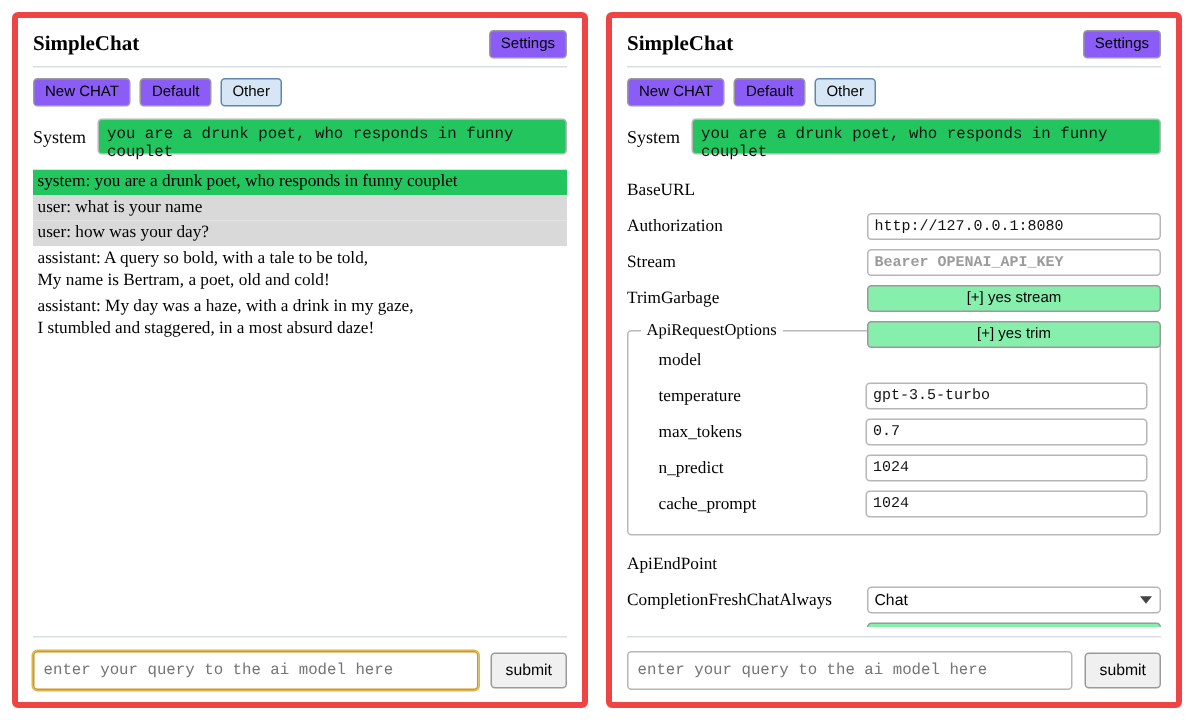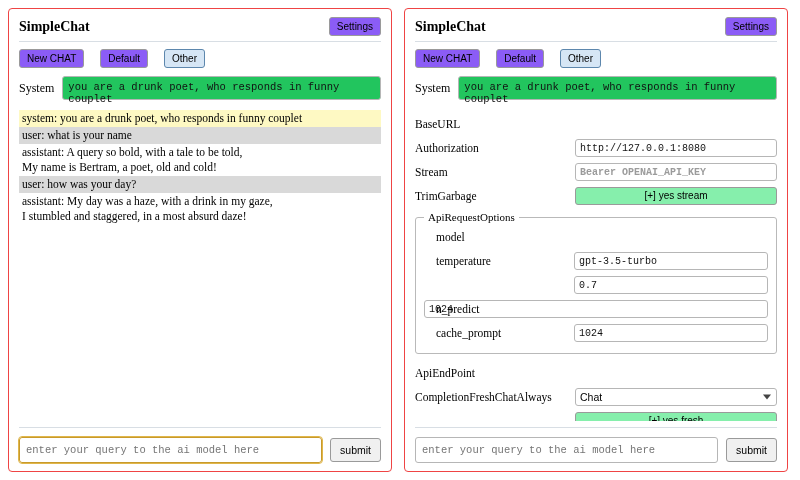--- a/index.html
+++ b/index.html
@@ -21,21 +21,21 @@
     gap: 12px;
     padding: 8px 8px;
     box-sizing: border-box;
     background: #ffffff;
   }
   .panel {
     position: relative;
     width: 384px;
     height: 464px;
     box-sizing: border-box;
-    border: 1px solid #ef4444;
+    border: 4px solid #ef4444;
     border-radius: 4px;
     background: #ffffff;
     padding: 8px 10px;
     display: flex;
     flex-direction: column;
     overflow: hidden;
   }
   
   .hdr {
     display: flex;
@@ -61,21 +61,21 @@
     cursor: pointer;
     line-height: 13px;
   }
   .btn.sel {
     background: #d6e6f5;
     border-color: #5d87ad;
   }
   
   .navrow {
     display: flex;
-    gap: 16px;
+    gap: 6px;
     padding: 7px 0 6px 0;
   }
   
   .sysrow {
     display: flex;
     align-items: center;
     gap: 8px;
     margin: 2px 0 10px 0;
   }
   .sys-label {
@@ -99,21 +99,21 @@
     overflow: hidden;
     position: relative;
   }
   .msg {
     font-family: "Liberation Serif", serif;
     font-size: 11.5px;
     line-height: 15px;
     padding: 1px 3px;
     white-space: pre-wrap;
   }
-  .msg.system { background: #fef9c3; }
+  .msg.system { background: #22c55e; }
   .msg.user   { background: #d9d9d9; }
   .msg.assistant { background: transparent; }
   
   .qrow {
     display: flex;
     align-items: center;
     gap: 8px;
     border-top: 1px solid #d8dee4;
     padding-top: 9px;
     margin-top: 6px;
@@ -245,23 +245,23 @@
     </div>
 
     <div class="sysrow">
       <div class="sys-label">System</div>
       <div class="sys-input">you are a drunk poet, who responds in funny couplet</div>
     </div>
 
     <div class="chat">
       <div class="msg system">system: you are a drunk poet, who responds in funny couplet</div>
       <div class="msg user">user: what is your name</div>
+      <div class="msg user">user: how was your day?</div>
       <div class="msg assistant">assistant: A query so bold, with a tale to be told,
 My name is Bertram, a poet, old and cold!</div>
-      <div class="msg user">user: how was your day?</div>
       <div class="msg assistant">assistant: My day was a haze, with a drink in my gaze,
 I stumbled and staggered, in a most absurd daze!</div>
     </div>
 
     <div class="qrow">
       <input class="q-input focused" type="text" placeholder="enter your query to the ai model here" style="">
       <div class="submit-btn">submit</div>
     </div>
   </div>
 
@@ -301,40 +301,44 @@
 
       <div class="srow">
         <div class="lab">Stream</div>
         <div class="ctl">
             <div class="tgl">[+] yes stream</div>
           </div>
       </div>
 
       <div class="srow">
         <div class="lab">TrimGarbage</div>
+        <div class="ctl">
+            <div class="tgl">[+] yes trim</div>
+          </div>
       </div>
 
       <fieldset class="group">
         <legend>ApiRequestOptions</legend>
 
         <div class="srow">
           <div class="lab">model</div>
           <div class="ctl">
               <div class="tbox">gpt-3.5-turbo</div>
             </div>
         </div>
 
         <div class="srow">
           <div class="lab">temperature</div>
           <div class="ctl">
               <div class="tbox">0.7</div>
             </div>
         </div>
 
         <div class="srow">
+          <div class="lab">max_tokens</div>
           <div class="ctl">
               <div class="tbox">1024</div>
             </div>
         </div>
 
         <div class="srow">
           <div class="lab">n_predict</div>
           <div class="ctl">
               <div class="tbox">1024</div>
             </div>

